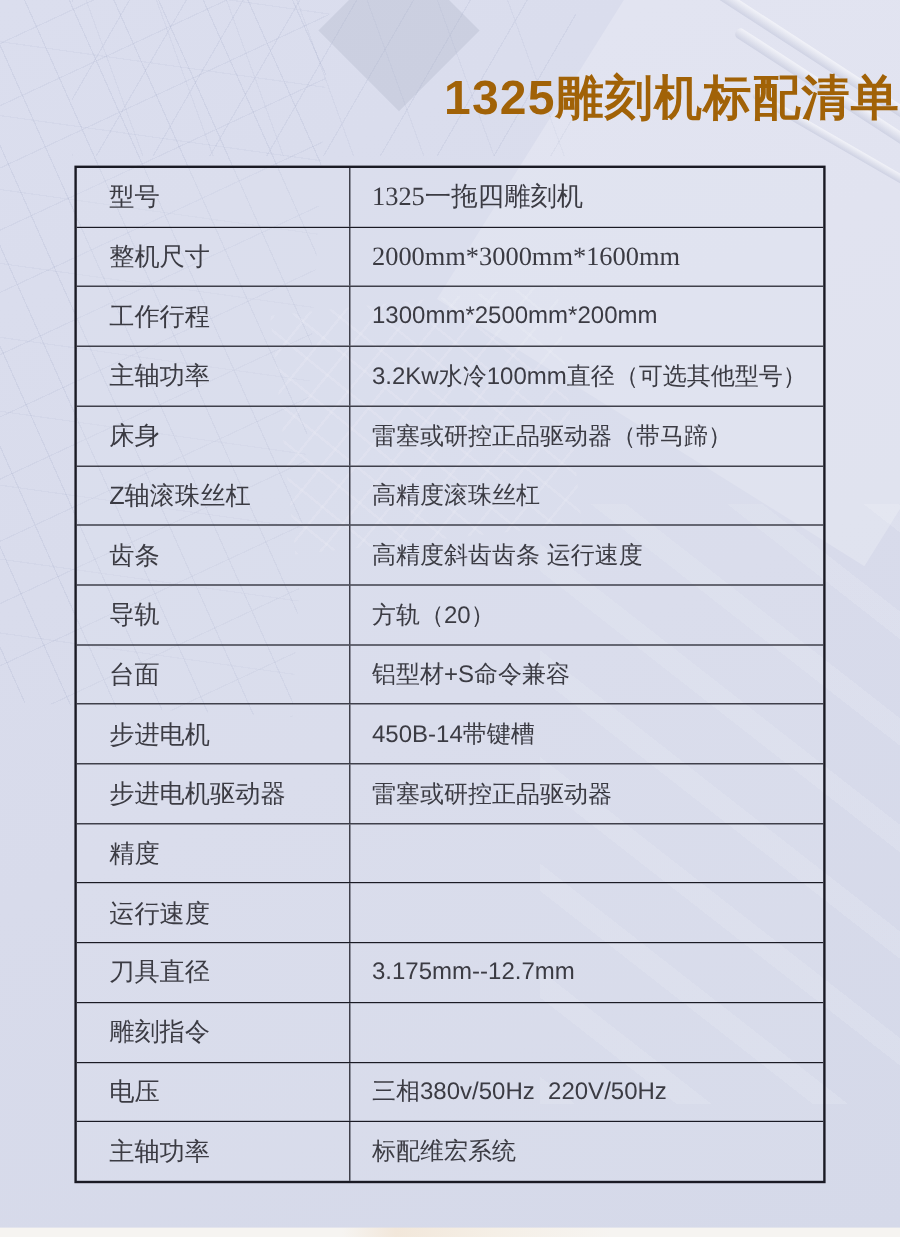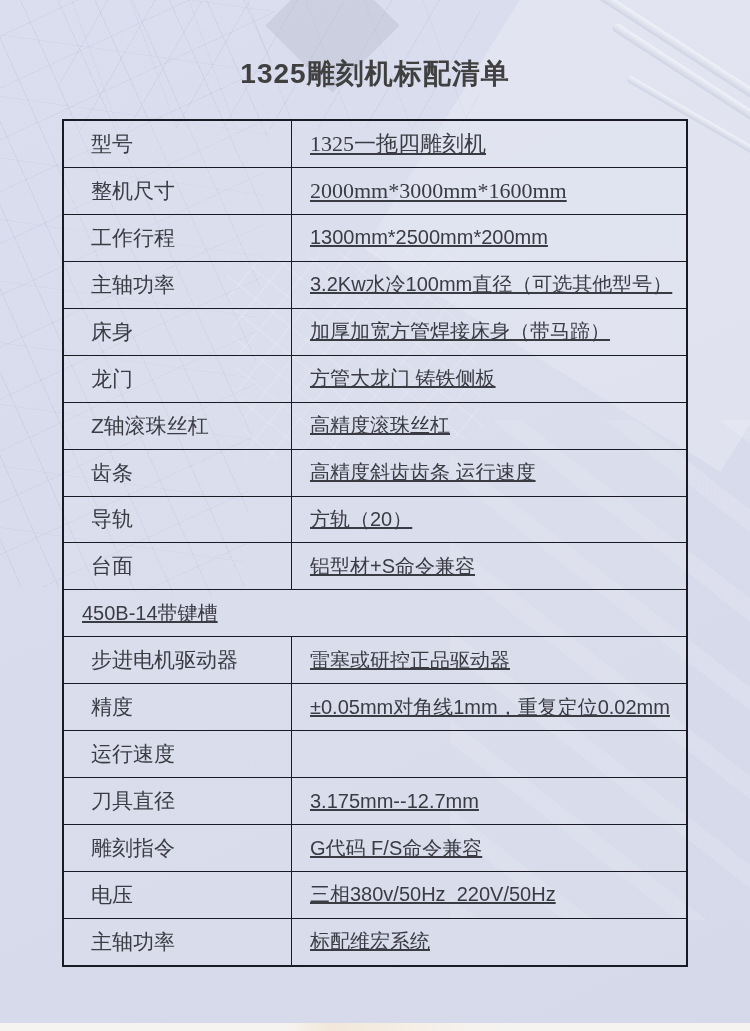--- a/index.html
+++ b/index.html
@@ -57,30 +57,30 @@
     opacity: 0.55;
   }
   .streak {
     position: absolute; right: -80px; top: 420px; width: 380px; height: 500px;
     background: repeating-linear-gradient(38deg, rgba(255,255,255,0.13) 0 18px, transparent 18px 70px);
   }
 
   
   .page-title {
     position: absolute; z-index: 2; left: 0; top: 30px; width: 100%;
-    text-align: center;
-    font-size: 28px; line-height: 50px; font-weight: 700;
+    text-align: right;
+    font-size: 40px; line-height: 50px; font-weight: 700;
     letter-spacing: 1px;
-    color: #404040;
+    color: #a16207;
   }
 
   
   .spec-table {
     position: absolute; z-index: 2;
-    left: 62px; top: 119px; width: 626px; height: 848px;
+    left: 62px; top: 138px; width: 626px; height: 848px;
     box-sizing: border-box;
     border: 2px solid #1a1a24;
     display: flex; flex-direction: column;
     background: rgba(223,227,241,0.25);
   }
   .row { flex: 1 1 0; display: flex; border-bottom: 1px solid #1a1a24; min-height: 0; }
   .row:last-child { border-bottom: none; }
   .cell {
     display: flex; align-items: center;
     box-sizing: border-box;
@@ -91,21 +91,20 @@
   .cell.label {
     flex: 0 0 228px; width: 228px;
     border-right: 1px solid #1a1a24;
     padding-left: 27px;
     font-size: 21px;
   }
   .cell.value {
     flex: 1 1 auto;
     padding-left: 18px; padding-right: 4px;
     font-size: 20px;
-    text-decoration: underline;
   }
   
   .row:nth-of-type(1) .cell.value,
   .row:nth-of-type(2) .cell.value {
     font-family: "Liberation Serif", "DejaVu Serif", serif;
     font-size: 22px;
   }
 
   
   .bottom-strip {
@@ -149,27 +148,23 @@
     <div class="cell value">1300mm*2500mm*200mm</div>
   </div>
 
   <div class="row">
     <div class="cell label">主轴功率</div>
     <div class="cell value">3.2Kw水冷100mm直径（可选其他型号）</div>
   </div>
 
   <div class="row">
     <div class="cell label">床身</div>
-    <div class="cell value">加厚加宽方管焊接床身（带马蹄）</div>
-  </div>
-
-  <div class="row">
-    <div class="cell label">龙门</div>
-    <div class="cell value">方管大龙门 铸铁侧板</div>
-  </div>
+    <div class="cell value">雷塞或研控正品驱动器（带马蹄）</div>
+  </div>
+
 
   <div class="row">
     <div class="cell label">Z轴滚珠丝杠</div>
     <div class="cell value">高精度滚珠丝杠</div>
   </div>
 
   <div class="row">
     <div class="cell label">齿条</div>
     <div class="cell value">高精度斜齿齿条 运行速度</div>
   </div>
@@ -178,45 +173,44 @@
     <div class="cell label">导轨</div>
     <div class="cell value">方轨（20）</div>
   </div>
 
   <div class="row">
     <div class="cell label">台面</div>
     <div class="cell value">铝型材+S命令兼容</div>
   </div>
 
   <div class="row">
+    <div class="cell label">步进电机</div>
     <div class="cell value">450B-14带键槽</div>
   </div>
 
   <div class="row">
     <div class="cell label">步进电机驱动器</div>
     <div class="cell value">雷塞或研控正品驱动器</div>
   </div>
 
   <div class="row">
     <div class="cell label">精度</div>
-    <div class="cell value">±0.05mm对角线1mm，重复定位0.02mm</div>
   </div>
 
   <div class="row">
     <div class="cell label">运行速度</div>
   </div>
 
   <div class="row">
     <div class="cell label">刀具直径</div>
     <div class="cell value">3.175mm--12.7mm</div>
   </div>
 
   <div class="row">
     <div class="cell label">雕刻指令</div>
-    <div class="cell value">G代码 F/S命令兼容</div>
   </div>
 
   <div class="row">
     <div class="cell label">电压</div>
     <div class="cell value">三相380v/50Hz  220V/50Hz</div>
   </div>
 
   <div class="row">
     <div class="cell label">主轴功率</div>
     <div class="cell value">标配维宏系统</div>

